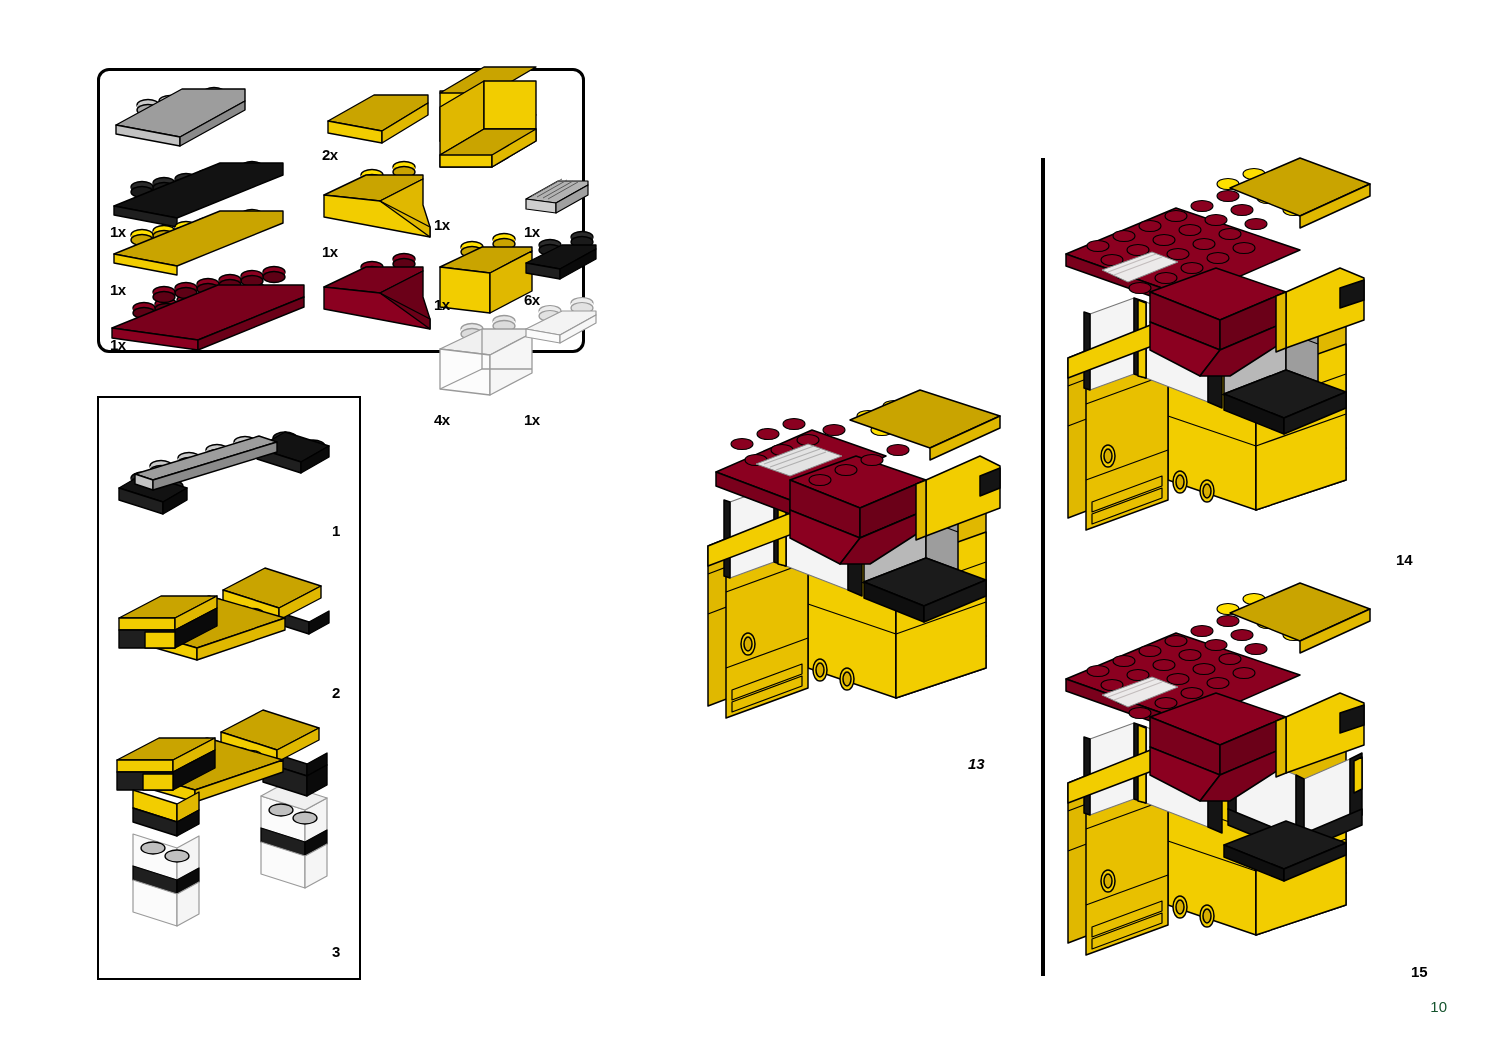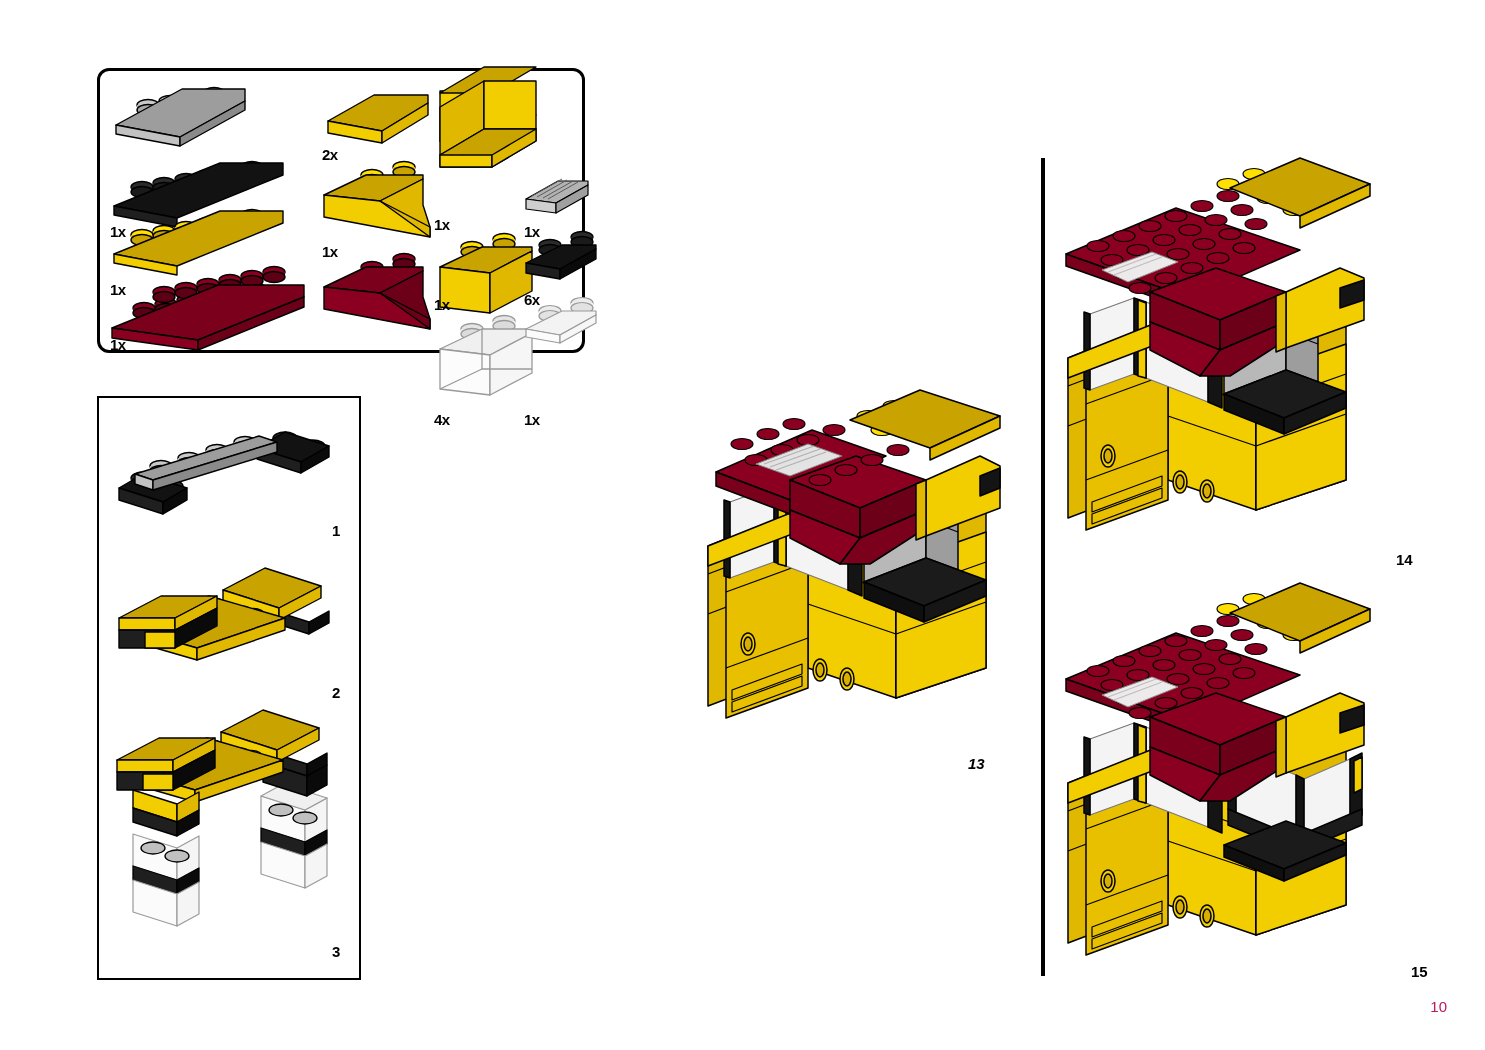--- a/index.html
+++ b/index.html
@@ -27,21 +27,21 @@
   
   .qty{
     position:absolute;font-weight:bold;font-size:15px;color:#000;
     letter-spacing:-0.5px;font-family:"Liberation Sans", sans-serif;
   }
   .stepnum{
     position:absolute;font-weight:bold;font-size:15px;color:#000;
     font-family:"Liberation Sans", sans-serif;
   }
   .pagenum{
-    position:absolute;right:38px;bottom:35px;font-size:15px;color:#be185d;
+    position:absolute;right:38px;bottom:35px;font-size:15px;color:#14532d;
     font-family:"Liberation Sans", sans-serif;
   }
 
   .art{position:absolute;}
   svg{display:block;overflow:visible;}
 </style>
 </head>
 <body>
 
 <div class="page">

